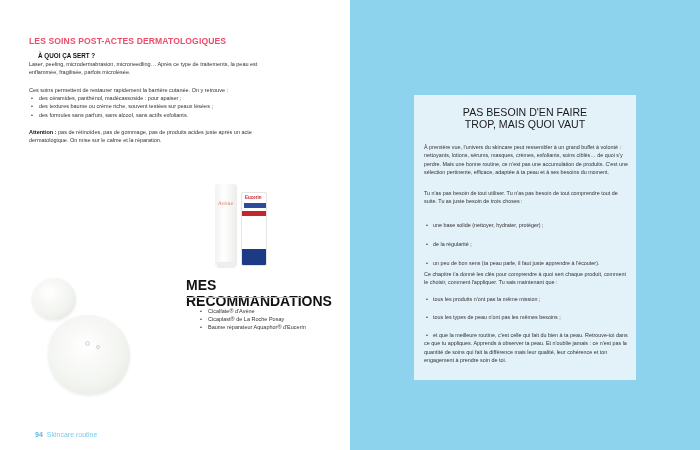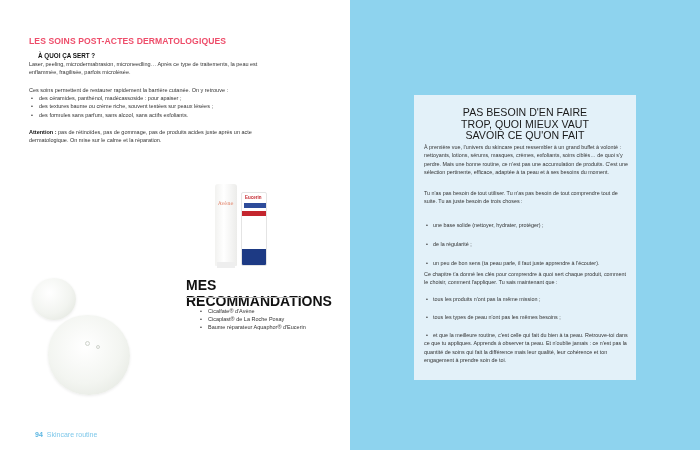--- a/index.html
+++ b/index.html
@@ -99,22 +99,21 @@
   <div class="footer">
     <span class="num">94</span><span>Skincare routine</span>
   </div>
 </div>
 
 <div class="page-right"></div>
 
 <div class="card">
   <div class="card-title">
     <div>PAS BESOIN D'EN FAIRE</div>
-    <div>TROP, QUOI MIEUX VAUT</div>
-    <div>SAVOIR CE QU'ON FAIT</div>
+    <div>TROP, MAIS QUOI VAUT</div>
   </div>
   <p class="card-text c1">À première vue, l'univers du skincare peut ressembler à un grand buffet à volonté : nettoyants, lotions, sérums, masques, crèmes, exfoliants, soins ciblés… de quoi s'y perdre. Mais une bonne routine, ce n'est pas une accumulation de produits. C'est une sélection pertinente, efficace, adaptée à ta peau et à ses besoins du moment.</p>
   <p class="card-text c2">Tu n'as pas besoin de tout utiliser. Tu n'as pas besoin de tout comprendre tout de suite. Tu as juste besoin de trois choses :</p>
   <div class="card-bullet" style="top:126px;">une base solide (nettoyer, hydrater, protéger) ;</div>
   <div class="card-bullet" style="top:145px;">de la régularité ;</div>
   <div class="card-bullet" style="top:164px;">un peu de bon sens (ta peau parle, il faut juste apprendre à l'écouter).</div>
   <p class="card-text" style="top:175px;">Ce chapitre t'a donné les clés pour comprendre à quoi sert chaque produit, comment le choisir, comment l'appliquer. Tu sais maintenant que :</p>
   <div class="card-bullet" style="top:200px;">tous les produits n'ont pas la même mission ;</div>
   <div class="card-bullet" style="top:218px;">tous les types de peau n'ont pas les mêmes besoins ;</div>
   <p class="card-text card-bullet c3" style="top:236px;">et que la meilleure routine, c'est celle qui fait du bien à ta peau. Retrouve-toi dans ce que tu appliques. Apprends à observer ta peau. Et n'oublie jamais : ce n'est pas la quantité de soins qui fait la différence mais leur qualité, leur cohérence et ton engagement à prendre soin de toi.</p>

